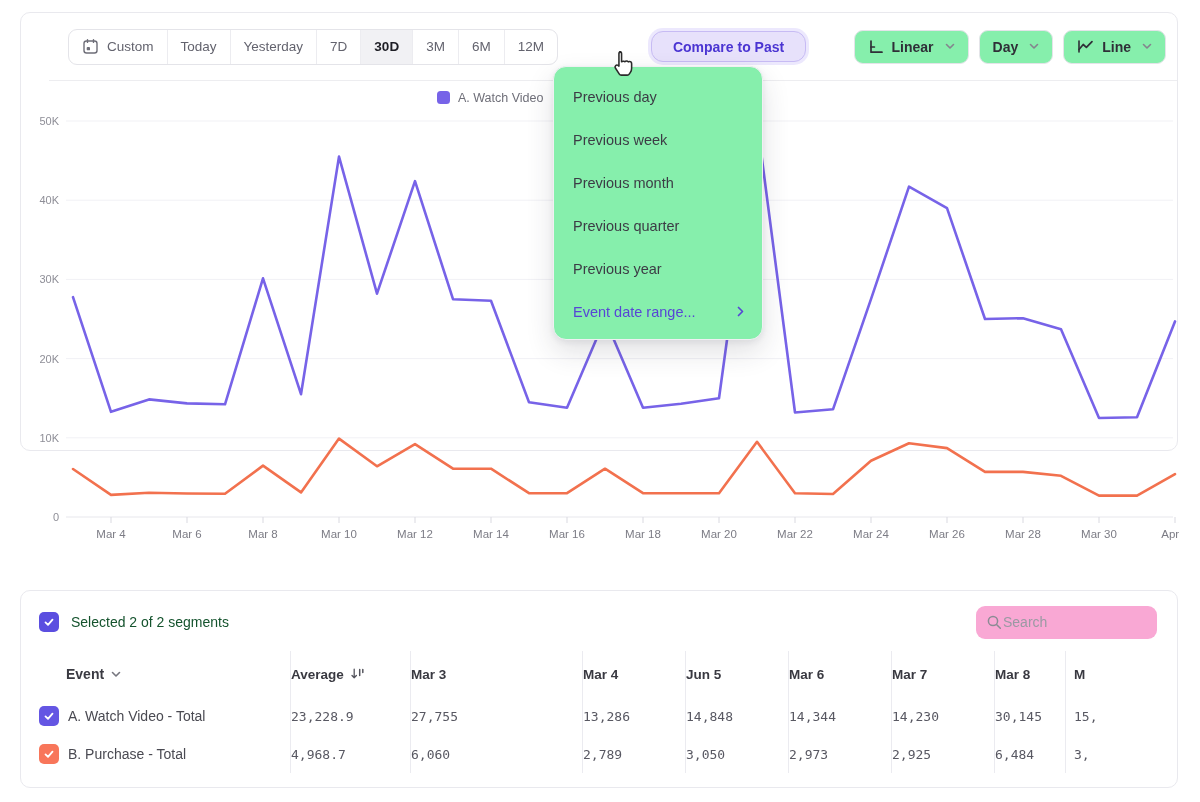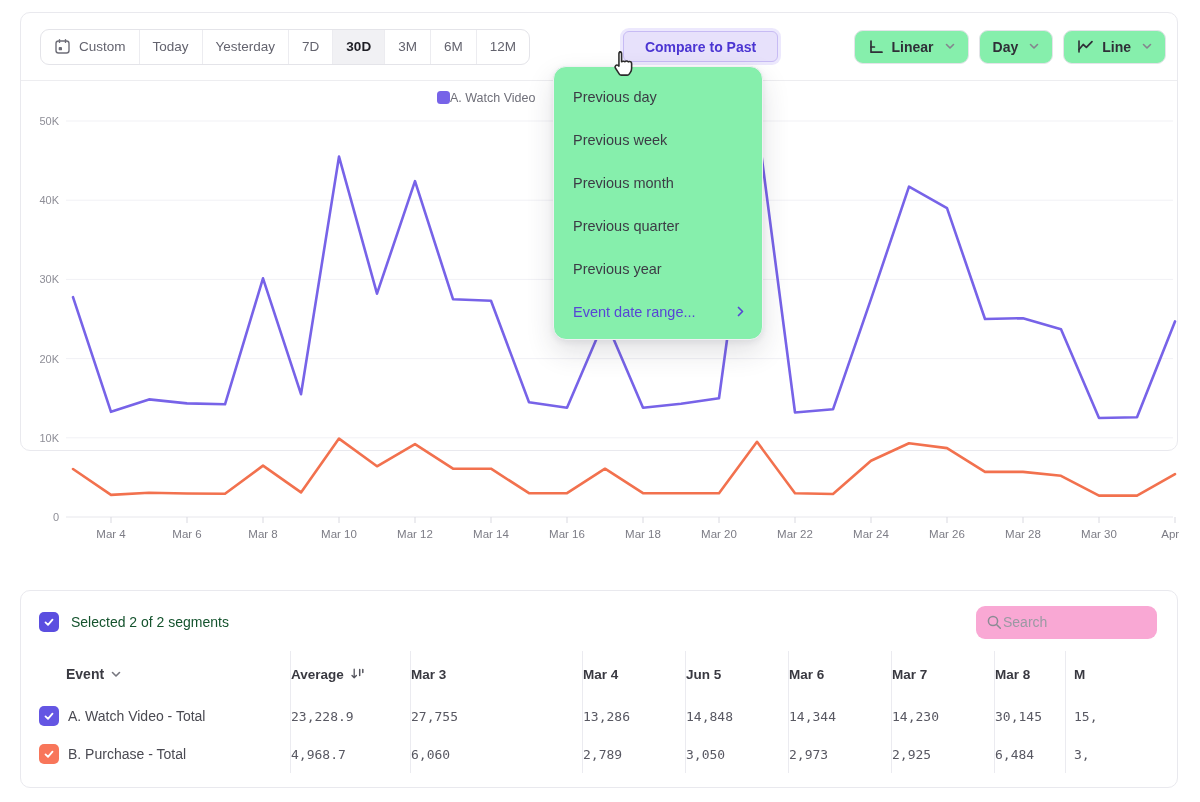--- a/index.html
+++ b/index.html
@@ -1,48 +1,48 @@
 <!DOCTYPE html>
 <html><head>
 <meta charset="utf-8">
 <style>
   * { margin:0; padding:0; box-sizing:border-box; }
   html,body { width:1200px; height:802px; background:#fff; overflow:hidden;
               font-family:"Liberation Sans", sans-serif; }
   #app { position:relative; width:1200px; height:802px; background:#fff; }
 
   .card { position:absolute; background:#fff; border:1px solid #e9e9ee; border-radius:10px; }
-  #chart-card { left:20px; top:12px; width:1158px; height:439px; }
+  #chart-card { left:20px; top:12px; width:1158px; height:439px;padding-left:28px; }
   #table-card { left:20px; top:590px; width:1158px; height:198px; overflow:hidden; }
 
   
   #toolbar { height:68px; display:flex; align-items:center; padding:0 11px 0 19px;
              border-bottom:1px solid #ededf0; }
   .segmented { display:flex; align-items:stretch; height:36px; border:1px solid #e4e4e9;
                border-radius:9px; overflow:hidden; background:#fff; }
   .seg-item { display:flex; align-items:center; gap:8px; padding:0 13px; font-size:13.5px;
               color:#63636e; cursor:pointer; border-left:1px solid #ececf0; white-space:nowrap; }
   .seg-item:first-child { border-left:none; }
   .seg-item.selected { background:#f1f1f4; color:#1e1e25; font-weight:bold;text-align:center; }
 
   #compare-btn { margin-left:93px; height:31px; padding:0 21px; display:flex; align-items:center;
-                 background:#e7e1fb; border:1px solid #c7bbf4; border-radius:6px;
+                 background:#e7e1fb; border:1px solid #c7bbf4; border-radius:12px;
                  box-shadow:0 0 0 3px rgba(170,152,246,0.22);
                  color:#4b35d2; font-size:14px; font-weight:bold; cursor:pointer; white-space:nowrap; }
 
   .right-group { margin-left:auto; display:flex; gap:10px; }
   .tool-btn { height:34px; display:flex; align-items:center; gap:8px; padding:0 13px;
               border:1px solid #e4e4e9; border-radius:9px; background:#86efac; font-size:14px;
               font-weight:bold; color:#2f2f37; cursor:pointer; white-space:nowrap; }
   .tool-btn .chev { color:#84848d; display:flex; margin-left:3px; }
 
   
   #chart-region { position:absolute; left:0; top:68px; width:1158px; height:492px; }
   #legend { position:absolute; left:416px; top:10px; display:flex; gap:26px; z-index:5; }
-  .legend-item { display:flex; }
+  .legend-item { display:flex; gap:8px; }
   .legend-swatch { width:13px; height:13px; border-radius:3.5px; }
   .legend-label { font-size:12.5px; color:#6f6f79; }
 
   
   #compare-menu { position:absolute; left:553px; top:66px; width:210px; padding:8px 0 6px 0;
                   background:#86efac; border:1px solid #f0f0f3; border-radius:13px; z-index:30;
                   box-shadow:0 12px 28px rgba(40,40,60,0.14), 0 2px 6px rgba(40,40,60,0.08); }
   .menu-item { height:43px; display:flex; align-items:center; padding:0 18px 0 19px;
                font-size:14.5px; color:#3c3c45; cursor:pointer; }
   #menu-custom { color:#5746d5; justify-content:space-between; }

